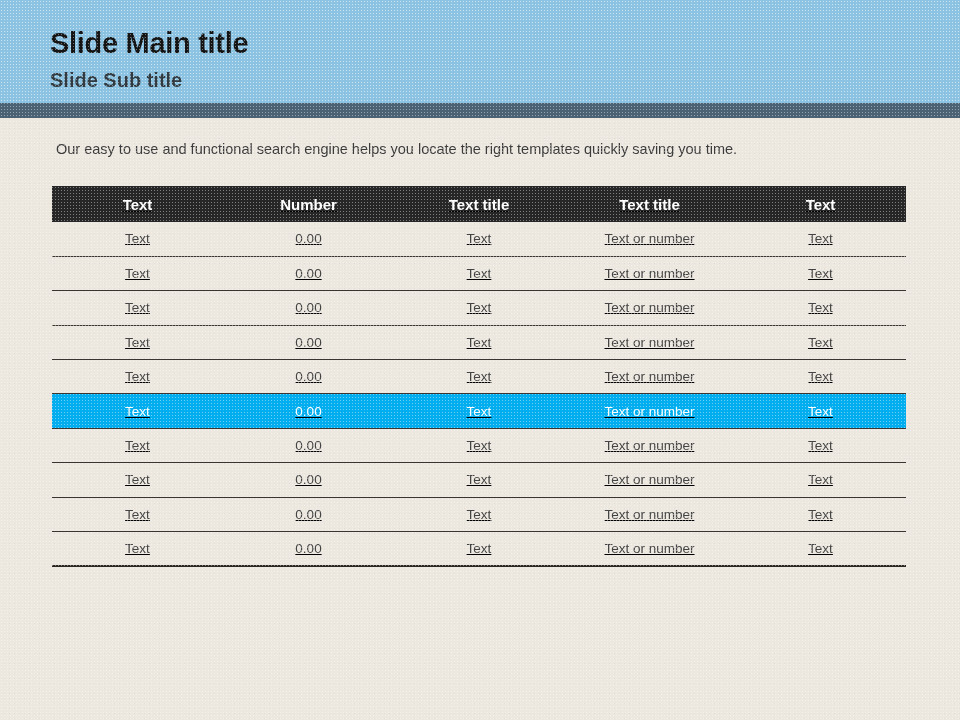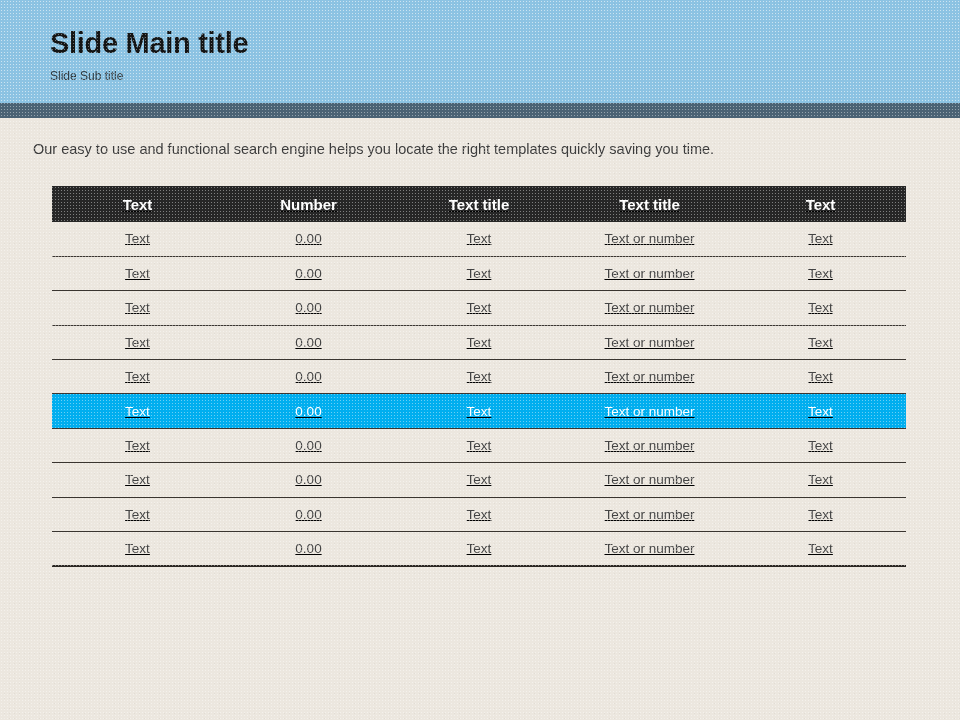--- a/index.html
+++ b/index.html
@@ -60,39 +60,39 @@
     font-weight: bold;
     color: #141414;
     letter-spacing: -0.3px;
     line-height: 1;
     z-index: 2;
   }
   .sub-title {
     position: absolute;
     left: 50px;
     top: 70px;
-    font-size: 12px;
-    font-weight: normal;
+    font-size: 20px;
+    font-weight: bold;
     color: #303a40;
     line-height: 1;
     z-index: 2;
   }
 
   .header-rule {
     position: absolute;
     left: 0; top: 103px;
     width: 960px;
     height: 15px;
     background-color: #4a6274;
   }
 
   
   .intro-text {
     position: absolute;
-    left: 33px;
+    left: 56px;
     top: 140px;
     width: 870px;
     font-size: 14.5px;
     color: #3c3c3c;
     line-height: 1.3;
     white-space: nowrap;
   }
 
   
   .data-table-wrap {

